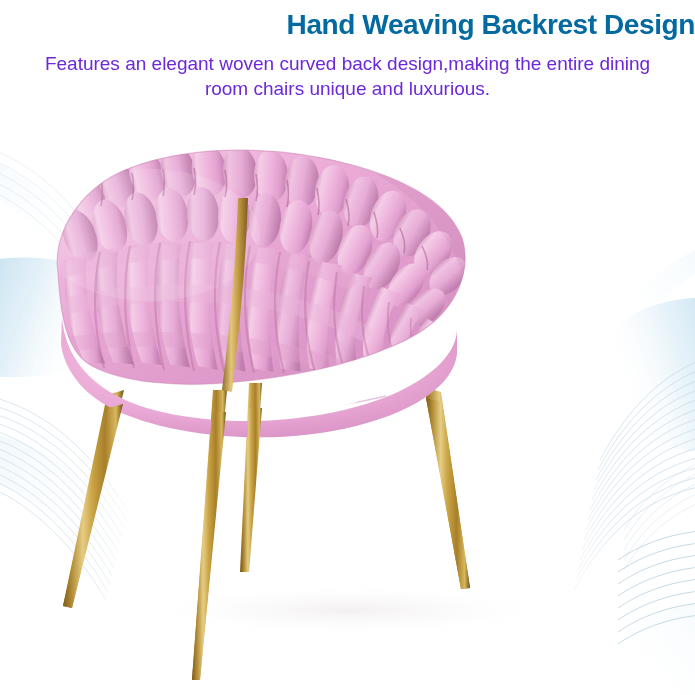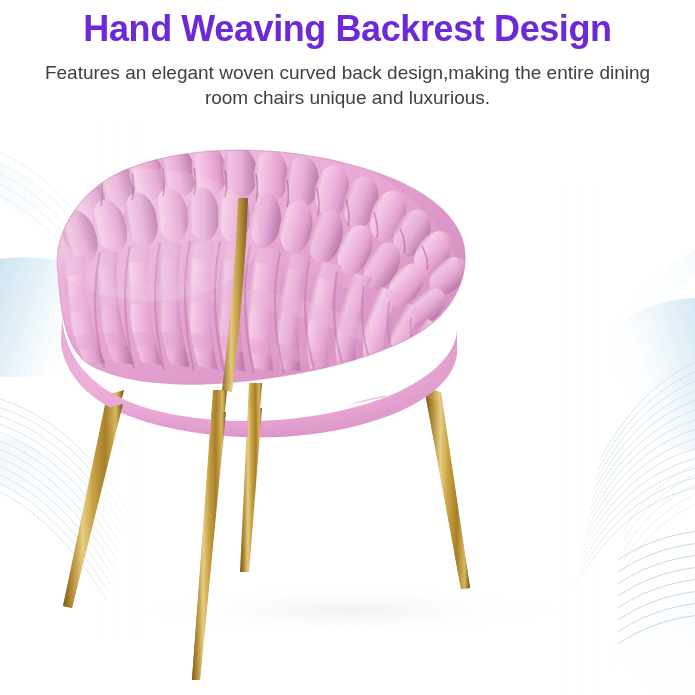--- a/index.html
+++ b/index.html
@@ -11,31 +11,32 @@
     position:relative;
   }
   #stage{position:relative;width:695px;height:695px;background:#ffffff;overflow:hidden;}
 
   
   .bg-deco{position:absolute;top:0;left:0;width:695px;height:695px;pointer-events:none;}
 
   
   .header{position:absolute;left:0;top:0;width:695px;z-index:5;text-align:center;}
   .title{
-    font-size:36px;
+    font-size:28px;
     font-weight:bold;
     letter-spacing:-0.4px;
-    color:#6d28d9;
+    color:#0369a1;
     line-height:1.05;
     margin:10px 0 0 0;
     white-space:nowrap;
+    text-align:right;
   }
   .subtitle{
     font-size:19px;
-    color:#404040;
+    color:#6d28d9;
     line-height:1.32;
     margin:12px auto 8px auto;
     width:625px;
     font-weight:400;
   }
 
   
   .product{position:absolute;left:0;top:140px;width:695px;height:555px;z-index:3;}
 </style>
 </head>

